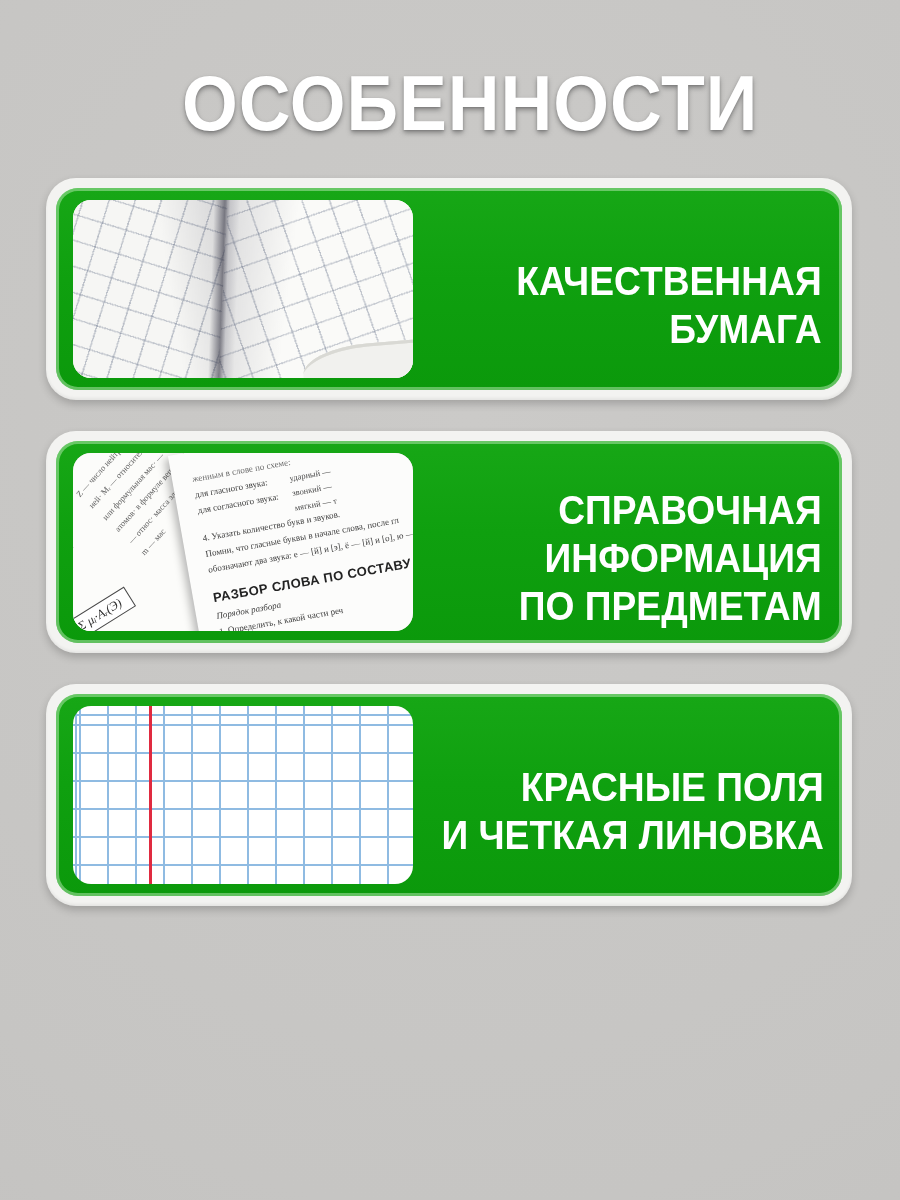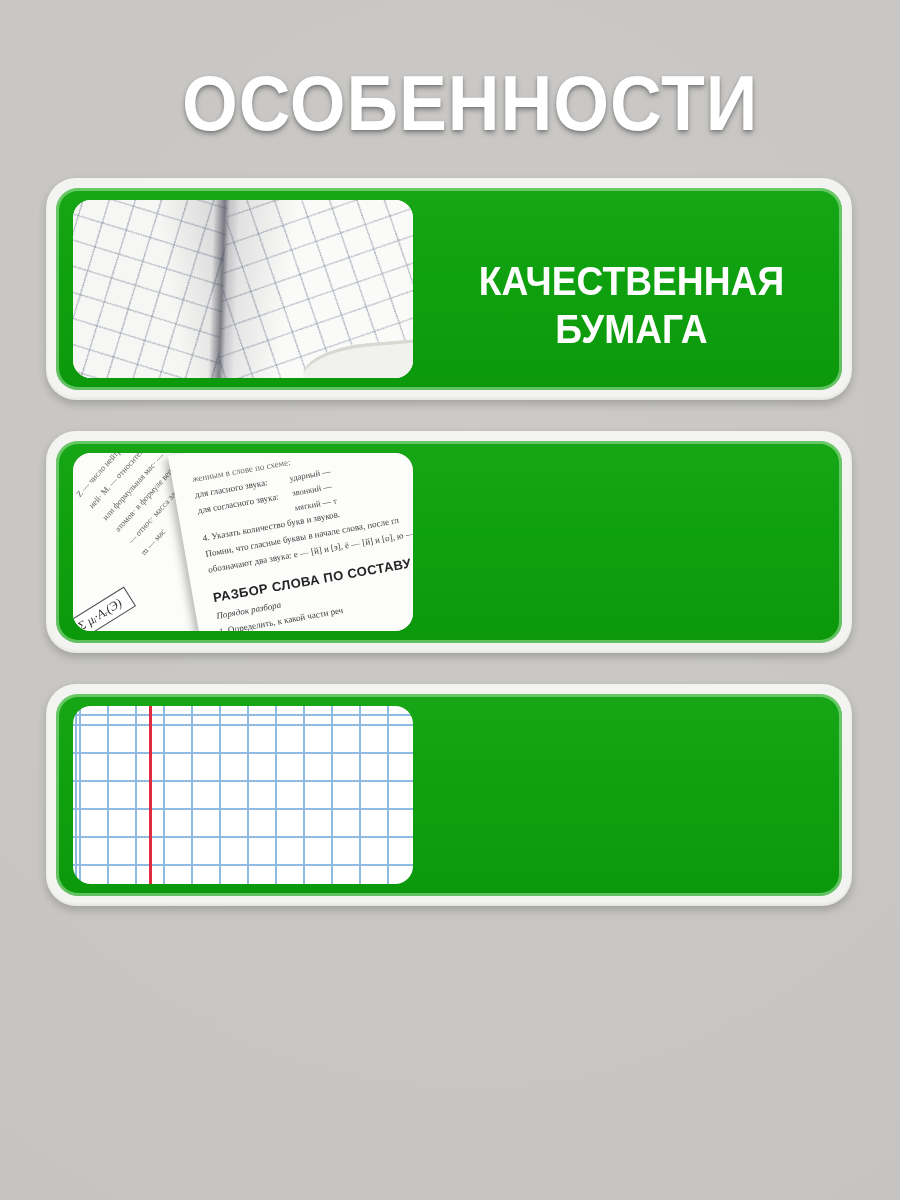--- a/index.html
+++ b/index.html
@@ -16,21 +16,21 @@
   
   .cards{position:absolute;top:178px;left:46px;width:806px;}
   .card{height:222px;margin-bottom:31px;background:#f3f3f1;border-radius:30px;padding:10px;
         box-sizing:border-box;box-shadow:0 4px 8px rgba(0,0,0,.20), inset 0 -2px 3px rgba(0,0,0,.06);}
   .card-green{position:relative;width:100%;height:100%;border-radius:22px;
         background:linear-gradient(180deg,#17a716 0%, #0fa00f 45%, #0b990b 100%);
         box-shadow:inset 0 0 0 3px rgba(205,242,200,.45);
         display:flex;align-items:center;}
   .photo{position:relative;flex:none;width:340px;height:178px;margin-left:17px;
          border-radius:18px;overflow:hidden;background:#f8f8f6;}
-  .caption{flex:1;text-align:center;color:#fff;font-weight:700;font-size:40px;line-height:1.2;
+  .caption{flex:1;text-align:right;color:#fff;font-weight:700;font-size:40px;line-height:1.2;
            padding:0 6px 0 14px;margin-top:32px;}
   .caption span{display:block;transform:scaleX(.93);white-space:nowrap;}
   .caption span:empty{display:none;}
 
   
   .pg-left{position:absolute;left:-8%;top:-16%;width:56%;height:134%;transform:rotate(-5deg);
      background:
        linear-gradient(86deg, rgba(0,0,0,0) 64%, rgba(55,55,72,.16) 94%),
        repeating-linear-gradient(112deg, rgba(122,132,152,.48) 0 1.4px, rgba(0,0,0,0) 1.4px 25px),
        repeating-linear-gradient(22deg, rgba(122,132,152,.42) 0 1.4px, rgba(0,0,0,0) 1.4px 25px),
@@ -145,26 +145,36 @@
             </div>
             <div>4. Указать количество букв и звуков.</div>
             <div>Помни, что гласные буквы в начале слова, после гл</div>
             <div>обозначают два звука: е — [й] и [э], ё — [й] и [о], ю —</div>
             <div class="ref-h">РАЗБОР СЛОВА ПО СОСТАВУ</div>
             <div class="ref-it">Порядок разбора</div>
             <div>1. Определить, к какой части реч</div>
             <div>слово или не из</div>
           </div>
         </div>
+        <div class="caption">
+          <span>СПРАВОЧНАЯ</span>
+          <span>ИНФОРМАЦИЯ</span>
+          <span>ПО ПРЕДМЕТАМ</span>
+        </div>
       </div>
     </div>
 
     <div class="card">
       <div class="card-green">
         <div class="photo grid-sheet">
           <div class="red-margin"></div>
+        </div>
+        <div class="caption">
+          <span>КРАСНЫЕ ПОЛЯ</span>
+          <span>И ЧЕТКАЯ ЛИНОВКА</span>
+
         </div>
       </div>
     </div>
 
 
   </div>
 </div>
 
 </body></html>

